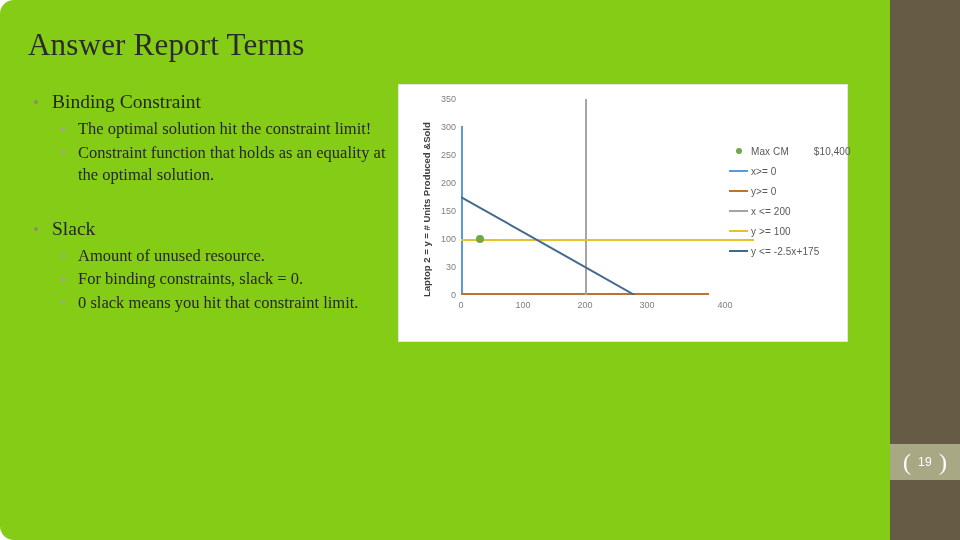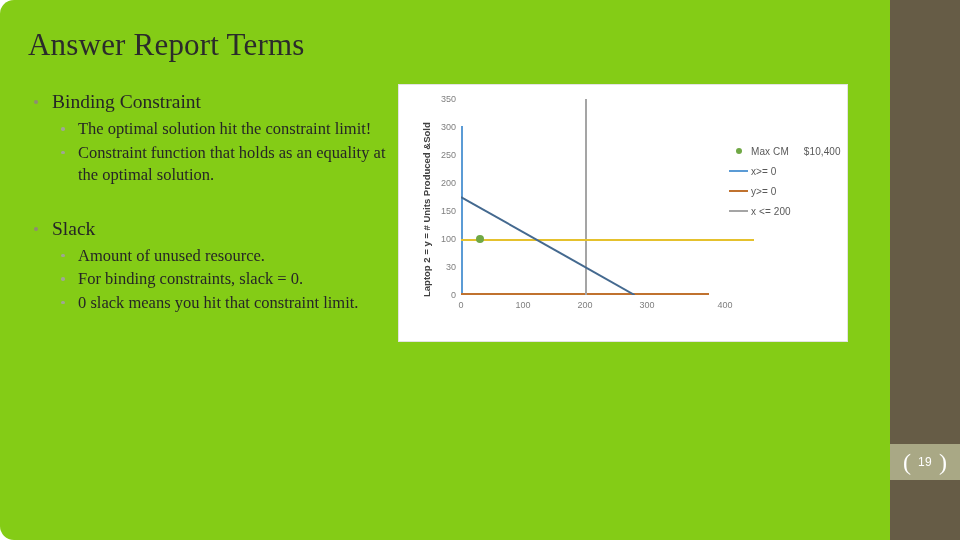--- a/index.html
+++ b/index.html
@@ -295,33 +295,41 @@
           <div class="xtick" style="left: 186px;">300</div>
           <div class="xtick" style="left: 264px;">400</div>
         </div>
 
       <div class="legend" id="legend">
           <div class="leg-row">
             <span class="leg-marker-wrap">
               <span class="leg-dot" style="background: rgb(112, 168, 69);"></span>
             </span>
             <span class="leg-label">Max CM</span>
-            <span class="leg-label spaced" style="margin-left: 12px;">$10,400</span>
+            <span class="leg-label spaced" style="margin-left: 22px;">$10,400</span>
           </div>
           <div class="leg-row">
             <span class="leg-swatch-line" style="background: rgb(91, 155, 213);"></span>
             <span class="leg-label">x&gt;= 0</span>
           </div>
           <div class="leg-row">
             <span class="leg-swatch-line" style="background: rgb(192, 114, 47);"></span>
             <span class="leg-label">y&gt;= 0</span>
           </div>
           <div class="leg-row">
             <span class="leg-swatch-line" style="background: rgb(165, 165, 165);"></span>
             <span class="leg-label">x &lt;=  200</span>
+          </div>
+          <div class="leg-row">
+            <span class="leg-swatch-line" style="background: rgb(229, 193, 45);"></span>
+            <span class="leg-label">y &gt;=  100</span>
+          </div>
+          <div class="leg-row">
+            <span class="leg-swatch-line" style="background: rgb(68, 105, 143);"></span>
+            <span class="leg-label">y &lt;=  -2.5x+175</span>
           </div>
         </div>
 
     </div>
   </div>
 
   <div class="sidebar">
     <div class="page-band">
       <span class="brk">(</span>
       <span class="page-num">19</span>

